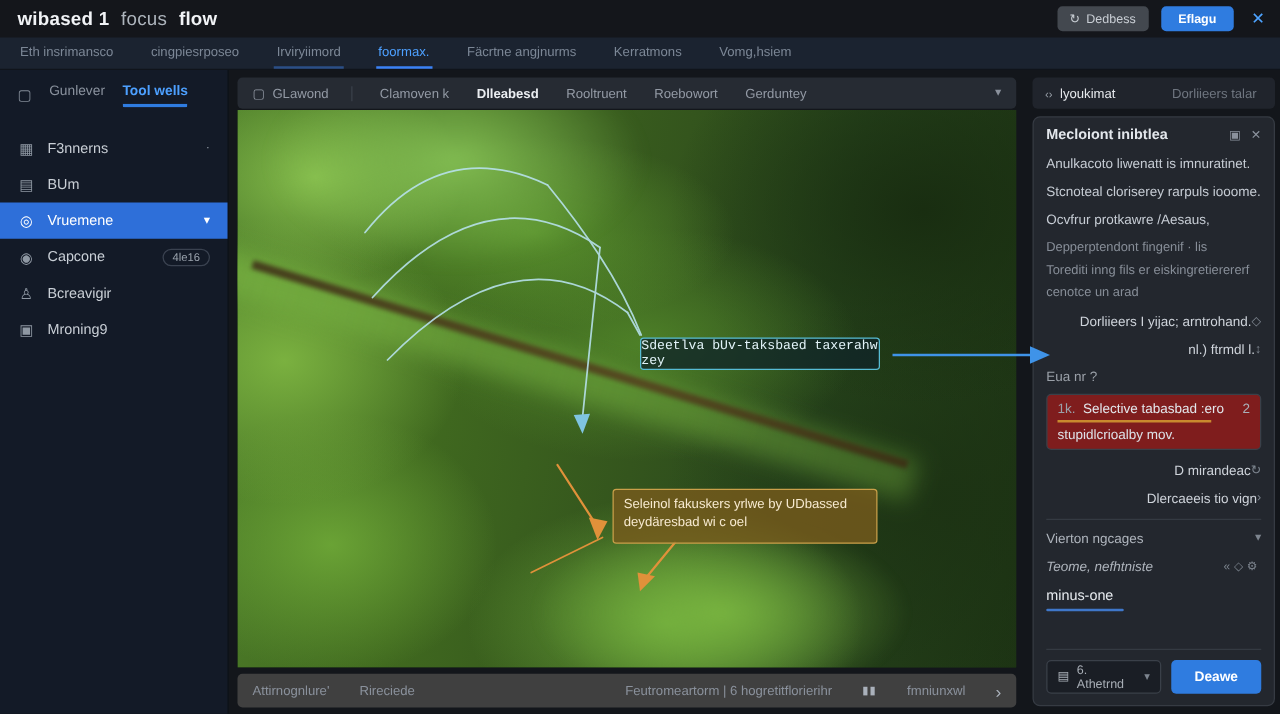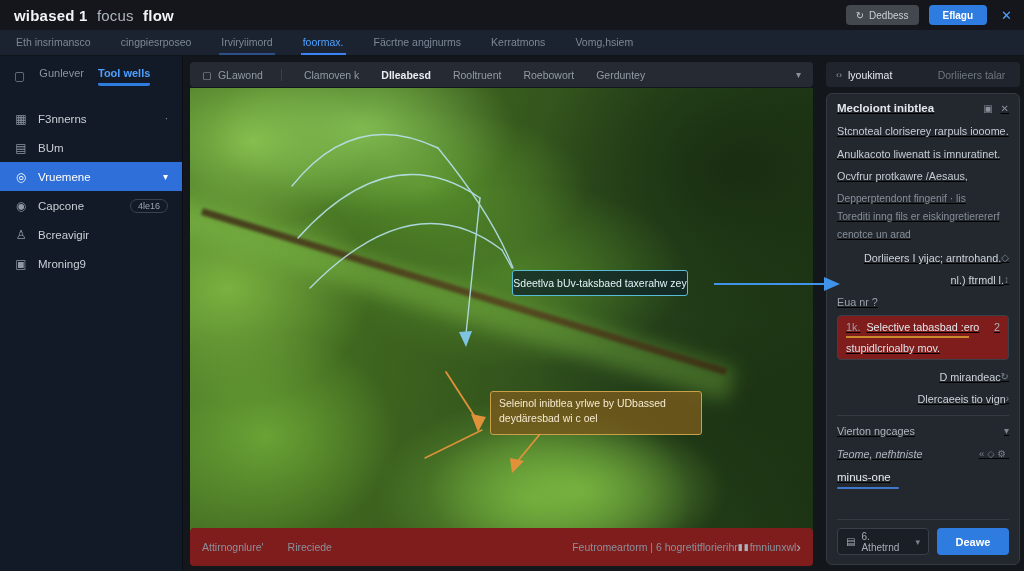--- a/index.html
+++ b/index.html
@@ -71,39 +71,39 @@
     background:linear-gradient(90deg,rgba(120,178,66,.75),rgba(96,148,52,.5));
     transform:rotate(17deg);transform-origin:left center;filter:blur(9px);}
   .branch-core{position:absolute;left:2%;top:27%;width:88%;height:7px;
     background:linear-gradient(90deg,#42351a,#55431f 60%,#3c2f15);
     transform:rotate(17deg);transform-origin:left center;filter:blur(1.5px);opacity:.9;}
   .moss-top{position:absolute;left:4%;top:-10%;width:300px;height:170px;
     background:radial-gradient(closest-side,rgba(140,201,90,.85),rgba(140,201,90,0));filter:blur(6px);}
   .fern{position:absolute;left:38%;bottom:-7%;width:300px;height:150px;
     background:radial-gradient(closest-side,rgba(125,186,66,.85),rgba(125,186,66,0));filter:blur(4px);}
 
-  .statusbar{position:absolute;left:7px;bottom:5px;width:623px;height:38px;background:#7f1d1d;
+  .statusbar{position:absolute;left:7px;bottom:5px;width:623px;height:27px;background:#404040;
     border-radius:4px;display:flex;align-items:center;gap:24px;padding:0 12px;}
   .sb-left{display:flex;gap:24px;}
   .sb-item{font-size:10.5px;color:#8a919c;cursor:pointer;}
-  .sb-right{margin-left:auto;display:flex;align-items:center;gap:0;}
+  .sb-right{margin-left:auto;display:flex;align-items:center;gap:24px;}
   .sb-pause{color:#aab1bb;font-size:9px;letter-spacing:1px;cursor:pointer;}
   .sb-chev{color:#aab1bb;font-size:14px;cursor:pointer;}
 
   
   .panel{position:absolute;left:820px;top:56px;width:204px;height:515px;background:#13161b;}
   .panel-tabs{position:absolute;left:6px;top:6px;width:194px;height:25px;background:#20242c;
     border-radius:4px;display:flex;align-items:center;}
   .ptab{flex:1;display:flex;align-items:center;gap:6px;padding:0 10px;font-size:10.5px;cursor:pointer;}
   .ptab.active{color:#e6e9ed;}
   .ptab.inactive{color:#6f7680;justify-content:center;}
   .ptab .code{font-size:9px;color:#9aa1aa;}
 
   .card{position:absolute;left:6px;top:37px;width:194px;height:472px;background:#23272e;
-    border:1px solid #363b43;border-radius:6px;padding:8px 10px 44px;overflow:hidden;text-decoration:underline;}
+    border:1px solid #363b43;border-radius:6px;padding:8px 10px 44px;overflow:hidden;}
   .card-head{display:flex;align-items:center;margin-bottom:10px;}
   .card-title{font-size:11.5px;font-weight:700;color:#e3e7ec;}
   .card-icons{margin-left:auto;display:flex;gap:8px;color:#8a919c;font-size:10px;}
   .card-icons span{cursor:pointer;}
   .card-p{font-size:10.8px;color:#c6ccd4;margin:0 0 8px;line-height:1.35;}
   .card-dim{font-size:10.3px;color:#878e98;margin:0 0 5px;line-height:1.3;}
   .card-dim.gap{margin-bottom:10px;}
   .card-row{display:flex;justify-content:flex-end;align-items:center;font-size:10.8px;
     color:#ced3da;margin:0 0 10px;cursor:pointer;}
   .row-icon{color:#7d858f;font-size:10px;}
@@ -124,23 +124,23 @@
   .card-div2{position:absolute;left:10px;right:10px;bottom:44px;border-top:1px solid #343a42;}
   .card-footer{position:absolute;left:10px;right:10px;bottom:9px;display:flex;gap:8px;}
   .attach{flex:1;display:flex;align-items:center;gap:6px;background:#1a1e25;border:1px solid #3a4049;
     border-radius:4px;height:27px;padding:0 8px;font-size:10px;color:#a8aeb6;cursor:pointer;}
   .attach .caret{margin-left:auto;color:#7d858f;font-size:9px;}
   .btn-send{width:72px;height:27px;background:#2f7ce0;border-radius:4px;color:#fff;font-size:11px;
     font-weight:700;display:flex;align-items:center;justify-content:center;cursor:pointer;}
 
   
   .overlay{position:absolute;left:0;top:0;width:1024px;height:571px;pointer-events:none;z-index:50;}
-  .anno-blue{position:absolute;left:512px;top:270px;width:176px;height:26px;z-index:51;
+  .anno-blue{position:absolute;left:512px;top:270px;width:192px;height:26px;z-index:51;
     background:rgba(16,36,40,.78);border:1px solid #57bcd4;border-radius:3px;color:#e2f4f9;
-    font-size:10.5px;display:flex;align-items:center;justify-content:center;cursor:pointer;}
+    font-size:10.5px;display:flex;align-items:center;justify-content:center;cursor:pointer;font-family:Liberation Mono, monospace;}
   .anno-orange{position:absolute;left:490px;top:391px;width:212px;height:44px;z-index:51;
     background:rgba(118,90,28,.82);border:1px solid #caa04a;border-radius:3px;color:#f7ead0;
     font-size:10.5px;line-height:1.45;padding:4px 8px;cursor:pointer;}
 </style>
 </head>
 <body>
 
 <div class="topbar">
   <div class="logo">
     <span class="b">wibased 1</span>
@@ -253,22 +253,22 @@
 
   <div class="card">
     <div class="card-head">
       <span class="card-title">Mecloiont inibtlea</span>
       <span class="card-icons">
         <span>▣</span>
         <span>✕</span>
       </span>
     </div>
 
+    <p class="card-p">Anulkacoto liwenatt is imnuratinet.</p>
     <p class="card-p">Stcnoteal cloriserey rarpuls iooome.</p>
-    <p class="card-p">Anulkacoto liwenatt is imnuratinet.</p>
     <p class="card-p">Ocvfrur protkawre /Aesaus,</p>
 
     <p class="card-dim">Depperptendont fingenif · lis</p>
     <p class="card-dim">Torediti inng fils er eiskingretierererf</p>
     <p class="card-dim gap">cenotce un arad</p>
 
     <div class="card-row">
       <span>Dorliieers I yijac; arntrohand.</span>
       <span class="row-icon">◇</span>
     </div>
@@ -340,15 +340,15 @@
     <path d="M540,434 L517,462" stroke-width="1.8"></path>
   </g>
   <polygon points="471,414 486,417 478,432" fill="#e0913a"></polygon>
   <polygon points="510,458 524,461 512,473" fill="#e0913a"></polygon>
   <path d="M714,284 L824,284" stroke="#3f93e8" stroke-width="2"></path>
   <polygon points="824,277 840,284 824,291" fill="#3f93e8"></polygon>
 </svg>
 
 <div class="anno-blue">Sdeetlva bUv-taksbaed taxerahw zey</div>
 <div class="anno-orange">
-  <div>Seleinol inibtlea yrlwe by UDbassed</div>
+  <div>Seleinol fakuskers yrlwe by UDbassed</div>
   <div>deydäresbad wi c oel</div>
 </div>
 
 </body></html>

